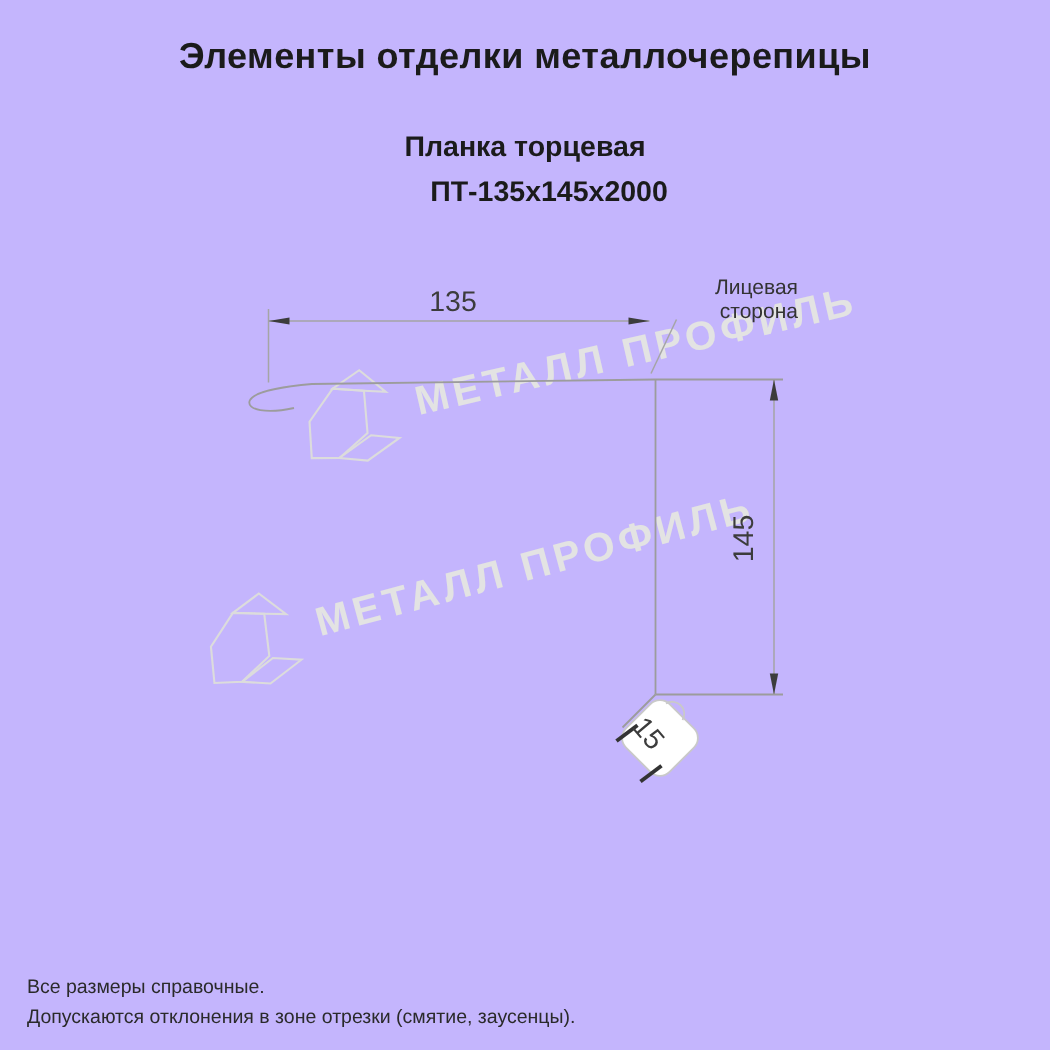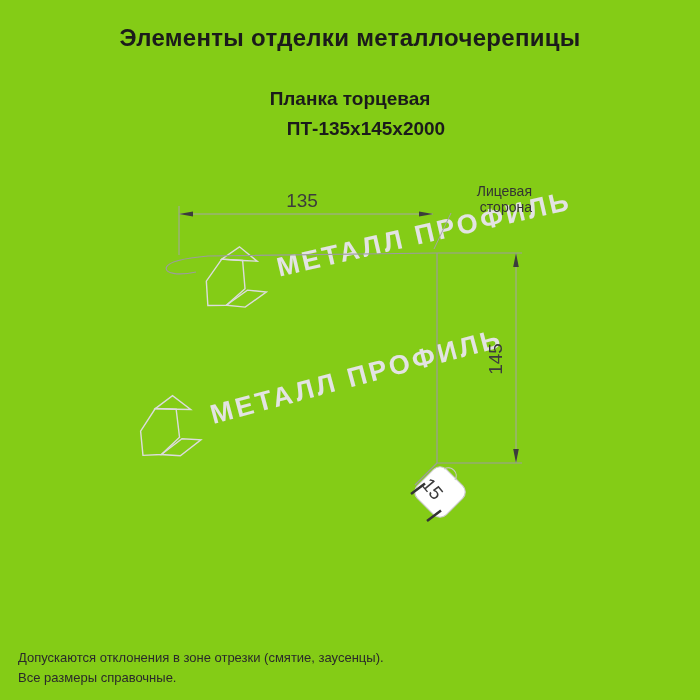--- a/index.html
+++ b/index.html
@@ -1,16 +1,16 @@
 <!DOCTYPE html>
 <html><head>
 <meta charset="utf-8">
 <style>
   html,body{margin:0;padding:0;background:#fff;}
-  .page{position:relative;width:700px;height:700px;background:#84cc16;overflow:hidden;
+  .page{position:relative;width:700px;height:700px;background:#c4b5fd;overflow:hidden;
         font-family:"Liberation Sans",sans-serif;}
   .title{position:absolute;top:24px;left:0;right:0;text-align:center;
          font-size:24px;font-weight:bold;color:#1b1b1b;letter-spacing:.3px;}
   .subtitle{position:absolute;left:0;right:0;text-align:center;
             font-size:19px;font-weight:bold;color:#1b1b1b;}
   .subtitle.name{top:88px;}
   .subtitle.code{top:118px;margin-left:32px;}
   .drawing{position:absolute;left:0;top:0;}
   .drawing text{font-family:"Liberation Sans",sans-serif;}
   .dim-num{font-size:19px;fill:#3c3c3c;}
@@ -75,17 +75,17 @@
     <g transform="translate(440,492) rotate(45)">
       <rect x="-20.5" y="-20.5" width="41" height="41" rx="9" fill="#ffffff" stroke="#c9c9c9" stroke-width="1.2"></rect>
     </g>
     <path d="M 444 469 a 8 8 0 0 1 11 11" stroke="#c9c9c9" stroke-width="1.2" fill="none"></path>
     <line class="tick" x1="411" y1="494" x2="425" y2="483.5"></line>
     <line class="tick" x1="427" y1="521" x2="441" y2="510.5"></line>
     <text class="dim-num" transform="translate(427.5,493) rotate(50)" text-anchor="middle">15</text>
   </svg>
 
   <div class="notes">
+    <div>Все размеры справочные.</div>
     <div>Допускаются отклонения в зоне отрезки (смятие, заусенцы).</div>
-    <div>Все размеры справочные.</div>
   </div>
 
 </div>
 
 </body></html>

